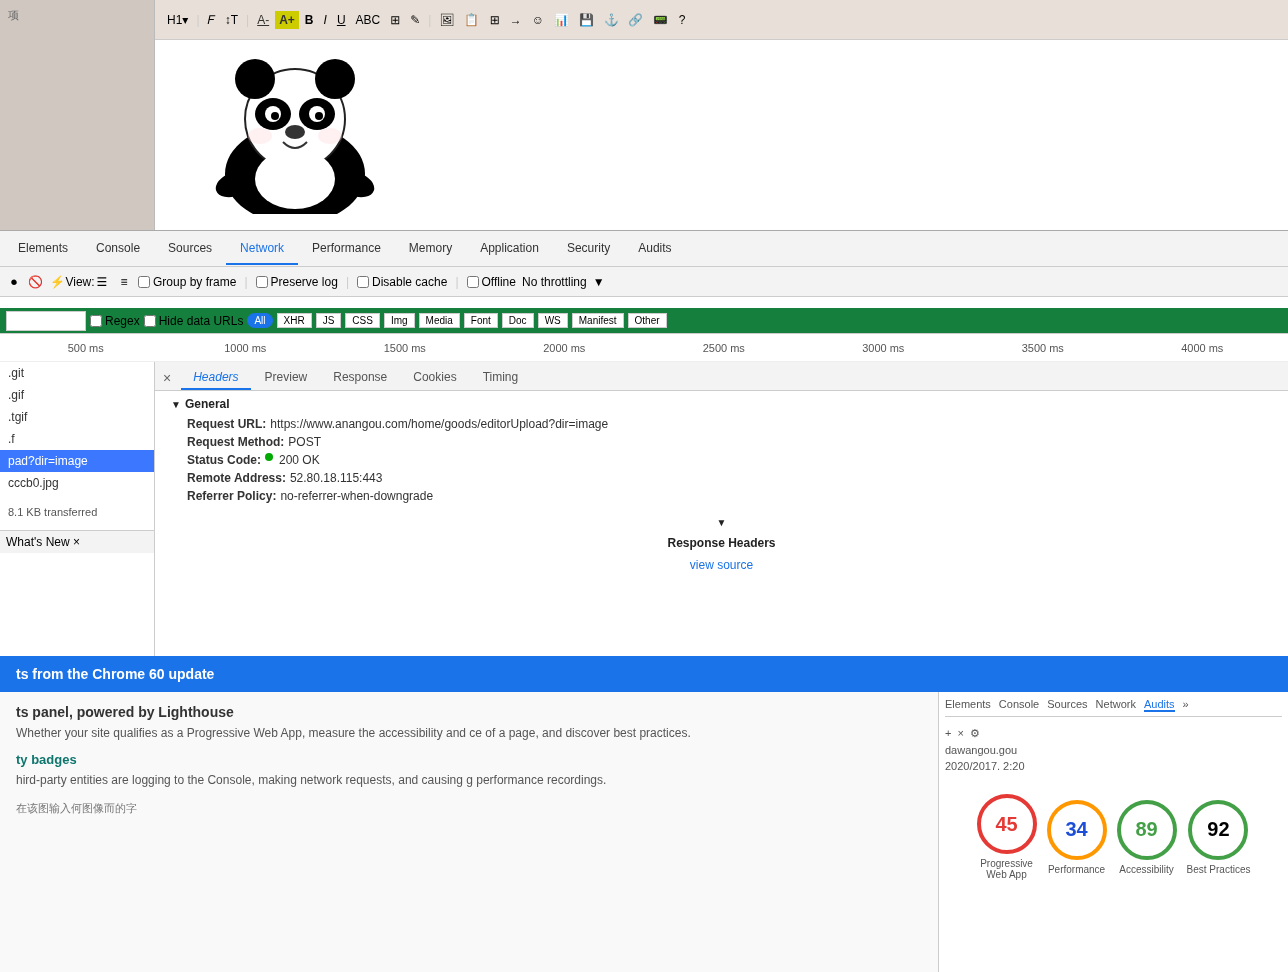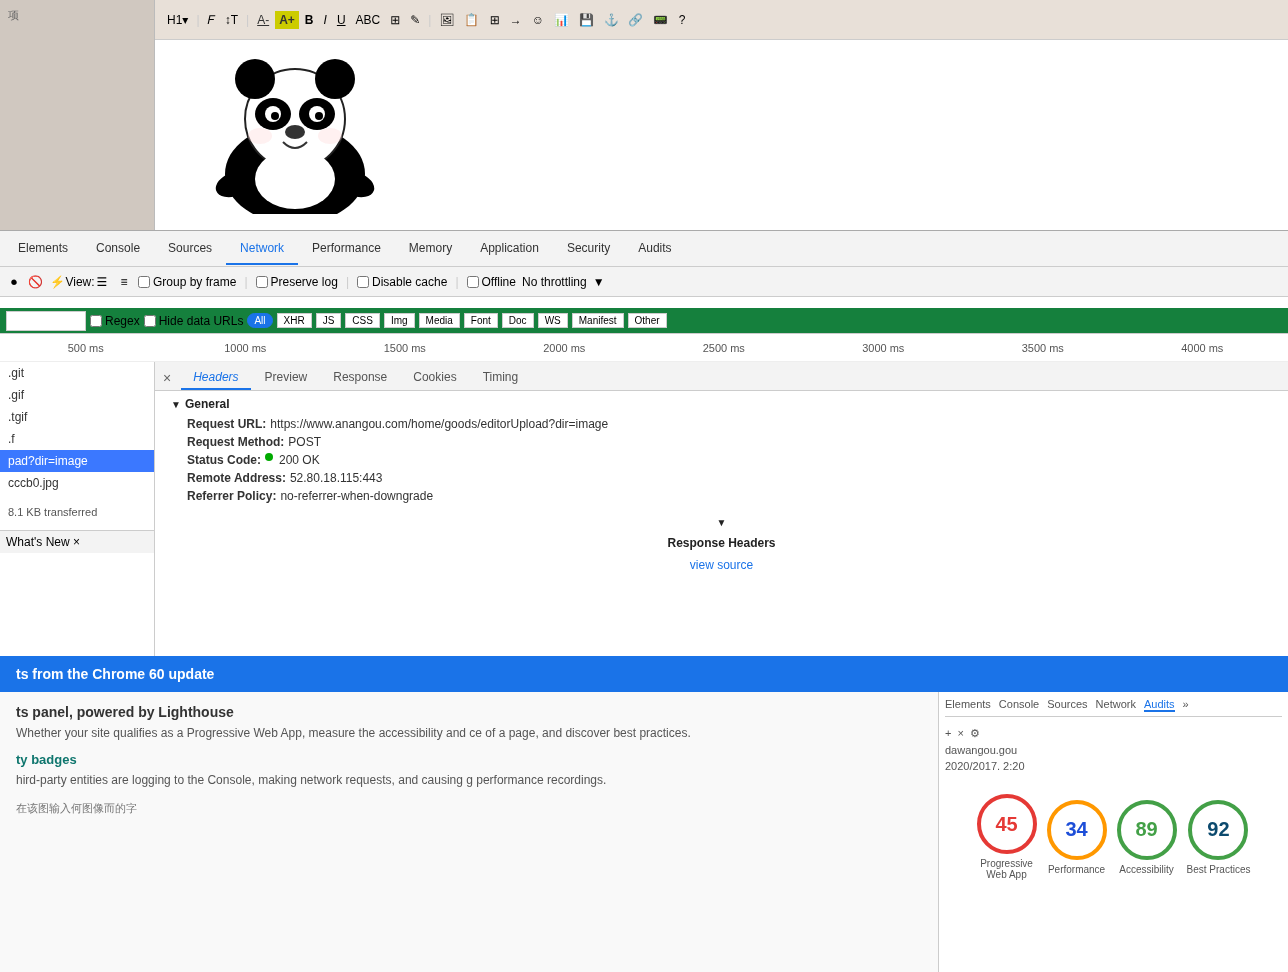--- a/index.html
+++ b/index.html
@@ -431,21 +431,21 @@
       align-items: center;
       justify-content: center;
       font-size: 20px;
       font-weight: bold;
       border: 4px solid;
     }
 
     .circle.red { border-color: #e53935; color: #e53935; }
     .circle.orange { border-color: #ff9800; color: #1d4ed8; }
     .circle.green { border-color: #43a047; color: #43a047; }
-    .circle.green2 { border-color: #43a047; color: #0c4a6e; }
+    .circle.green2 { border-color: #43a047; color: #000000; }
 
     .circle-label {
       font-size: 10px;
       color: #555;
       text-align: center;
       max-width: 70px;
     }
 
     
     .panda-svg {

